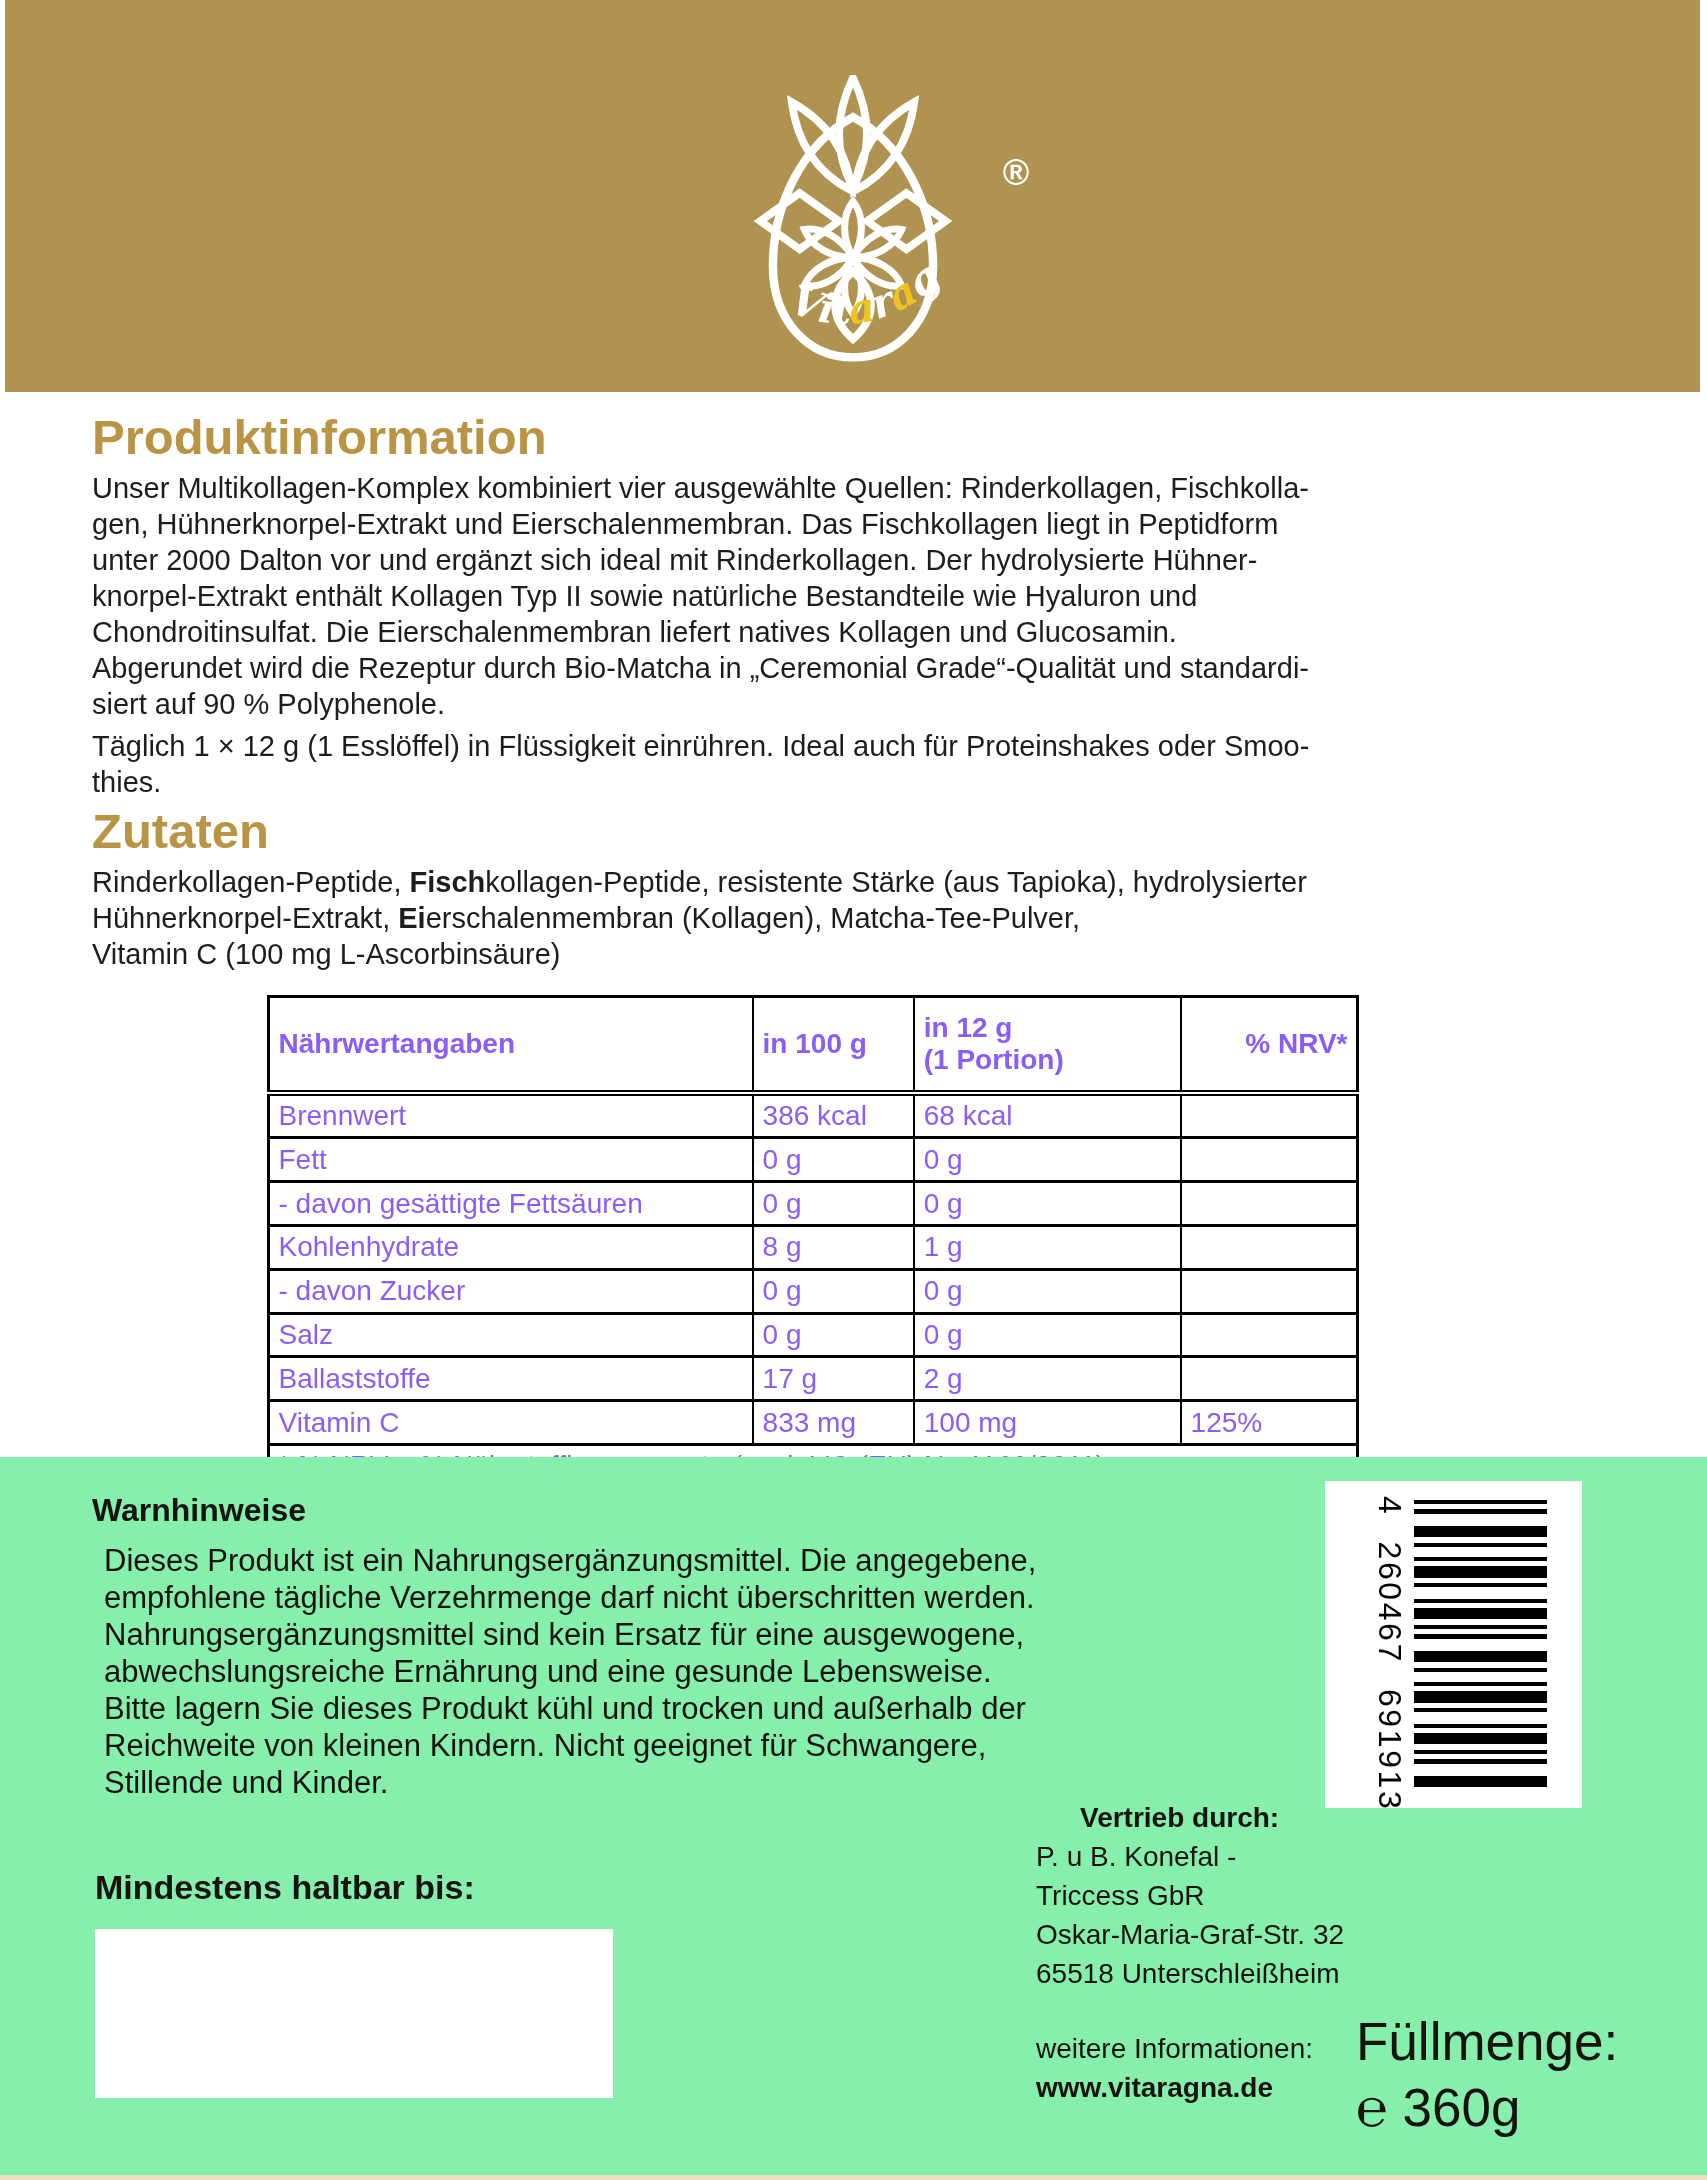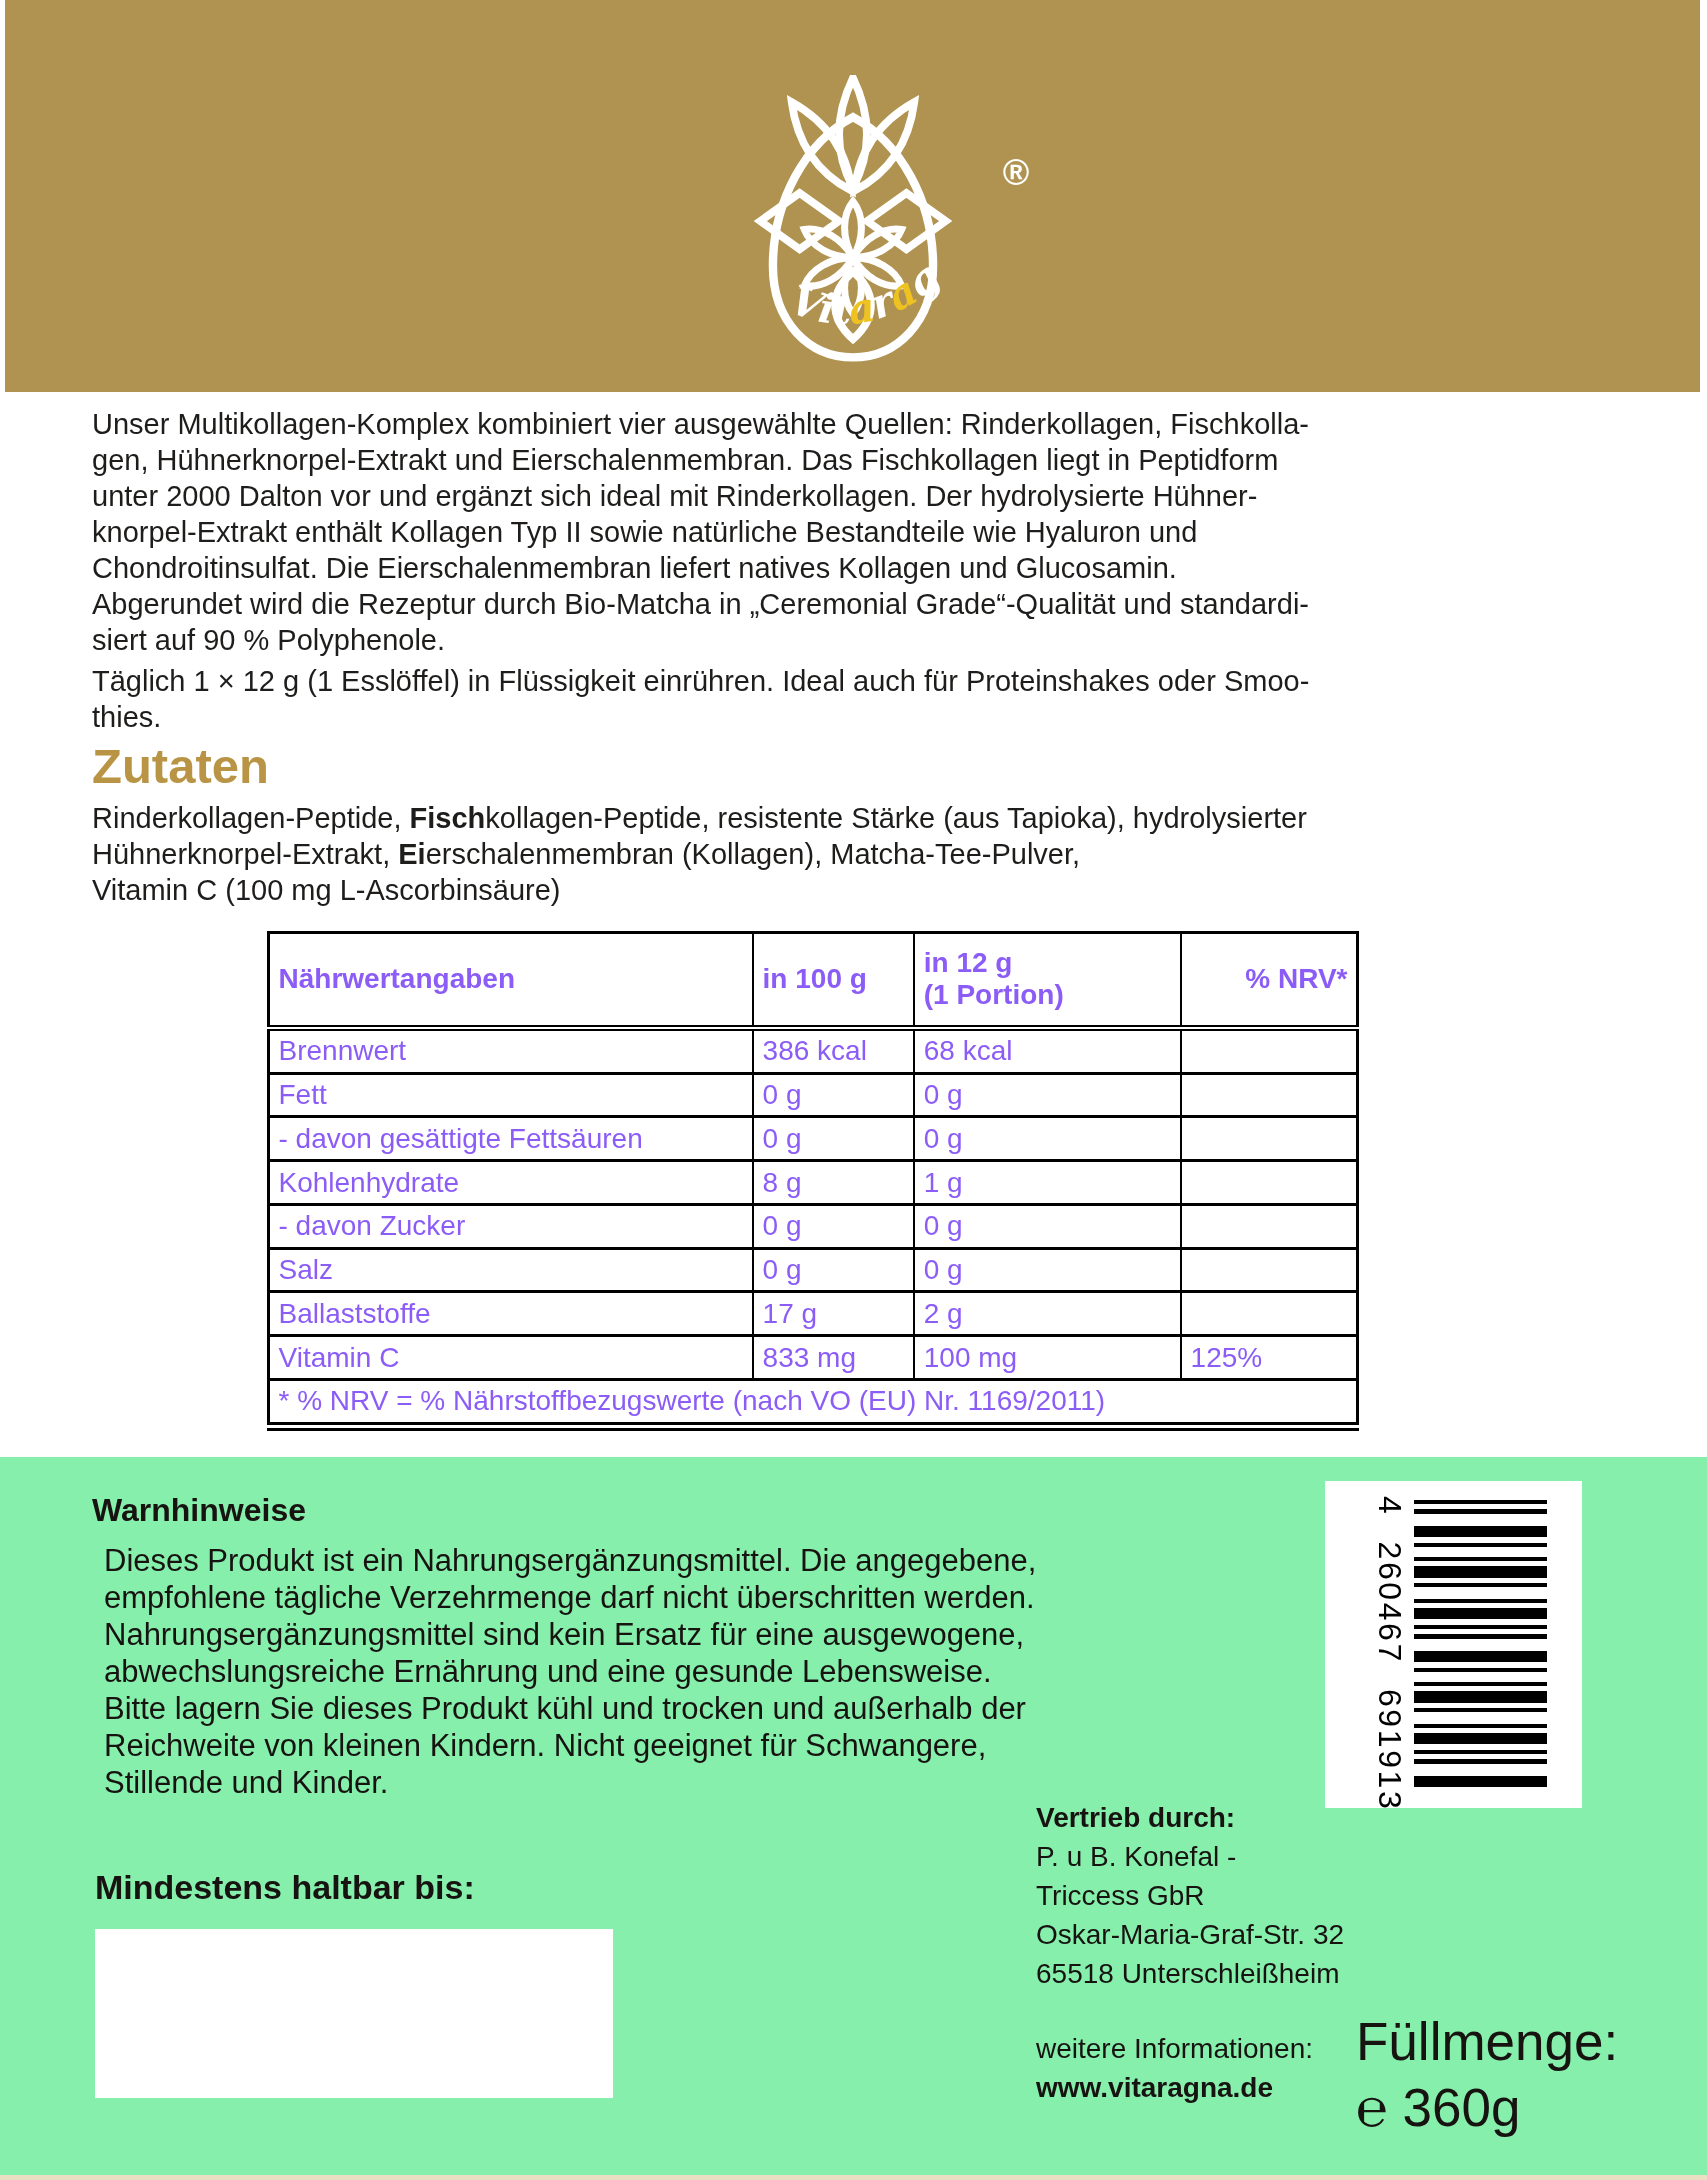--- a/index.html
+++ b/index.html
@@ -47,21 +47,21 @@
       #000 43px 47px, #fff 47px 57px,
       #000 57px 61px, #fff 61px 66px,
       #000 66px 78px, #fff 78px 83px,
       #000 83px 87px,#fff 87px 99px,
       #000 99px 103px,#fff 103px 108px,
       #000 108px 119px,#fff 119px 125px);}
   .barcode-digits{position:absolute;left:83px;top:15.3px;transform:rotate(90deg);transform-origin:0 0;
       white-space:nowrap;font-size:32px;letter-spacing:2.6px;word-spacing:13.6px;color:#000;}
 
   .distributor{position:absolute;left:1036px;top:341px;font-size:28px;line-height:39px;color:#161310;}
-  .distributor .head{font-weight:bold;}
+  .distributor .head{font-weight:bold;margin-left:44px;}
   .distributor div{white-space:pre-line;}
   .moreinfo{position:absolute;left:1036px;top:572px;font-size:28px;line-height:39px;color:#161310;}
   .moreinfo .site{font-weight:bold;}
 
   .mhd-label{position:absolute;left:95px;top:411px;font-size:34px;font-weight:bold;color:#161310;}
   .mhd-box{position:absolute;left:95px;top:472px;width:518px;height:169px;background:#ffffff;}
 
   .fuell{position:absolute;left:1356px;top:552px;font-size:53px;line-height:66px;color:#161310;}
 
   .bottom-strip{position:absolute;left:0;right:0;bottom:0;height:6px;background:#eadfc2;}
@@ -105,20 +105,21 @@
       <text font-family="DejaVu Serif, serif" font-style="italic" font-weight="bold" font-size="29" fill="#ffffff">
         <textPath href="#scriptArc" startOffset="4">
           <tspan>Vit</tspan><tspan fill="#eec321">a</tspan><tspan>r</tspan><tspan fill="#eec321">a</tspan><tspan>gna</tspan>
         </textPath>
       </text>
     </svg>
     <span class="reg-mark">®</span>
   </header>
 
   <main class="content">
+    <h2 class="gold">Produktinformation</h2>
     <p class="body">Unser Multikollagen-Komplex kombiniert vier ausgewählte Quellen: Rinderkollagen, Fischkolla-
 gen, Hühnerknorpel-Extrakt und Eierschalenmembran. Das Fischkollagen liegt in Peptidform
 unter 2000 Dalton vor und ergänzt sich ideal mit Rinderkollagen. Der hydrolysierte Hühner-
 knorpel-Extrakt enthält Kollagen Typ II sowie natürliche Bestandteile wie Hyaluron und
 Chondroitinsulfat. Die Eierschalenmembran liefert natives Kollagen und Glucosamin.
 Abgerundet wird die Rezeptur durch Bio-Matcha in „Ceremonial Grade“-Qualität und standardi-
 siert auf 90 % Polyphenole.</p>
 
     <p class="body">Täglich 1 × 12 g (1 Esslöffel) in Flüssigkeit einrühren. Ideal auch für Proteinshakes oder Smoo-
 thies.</p>

